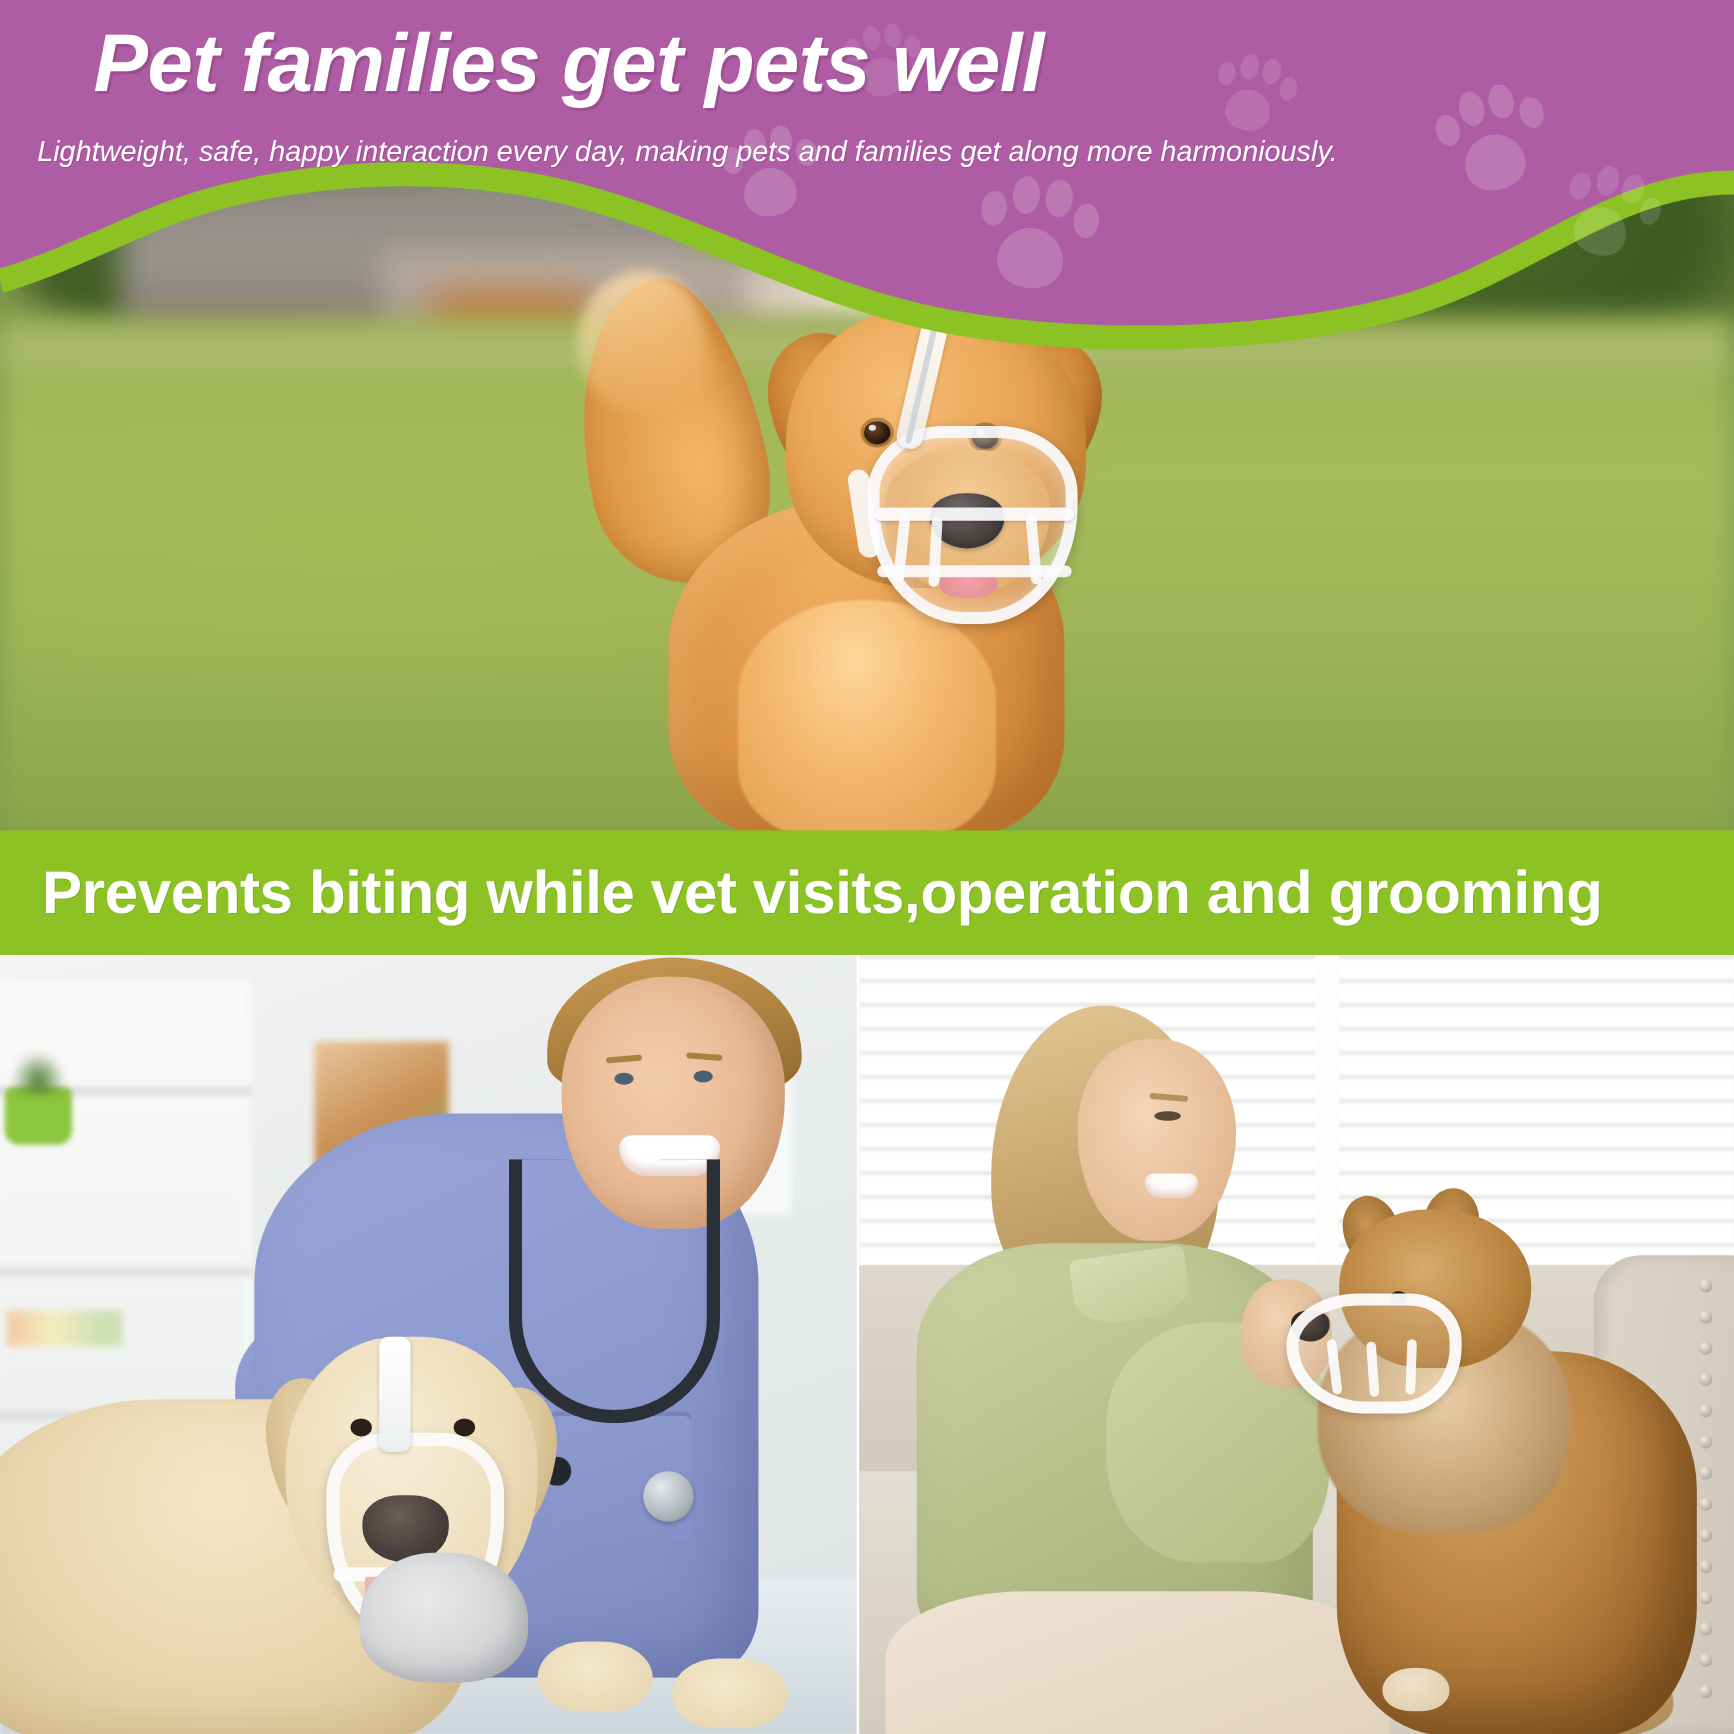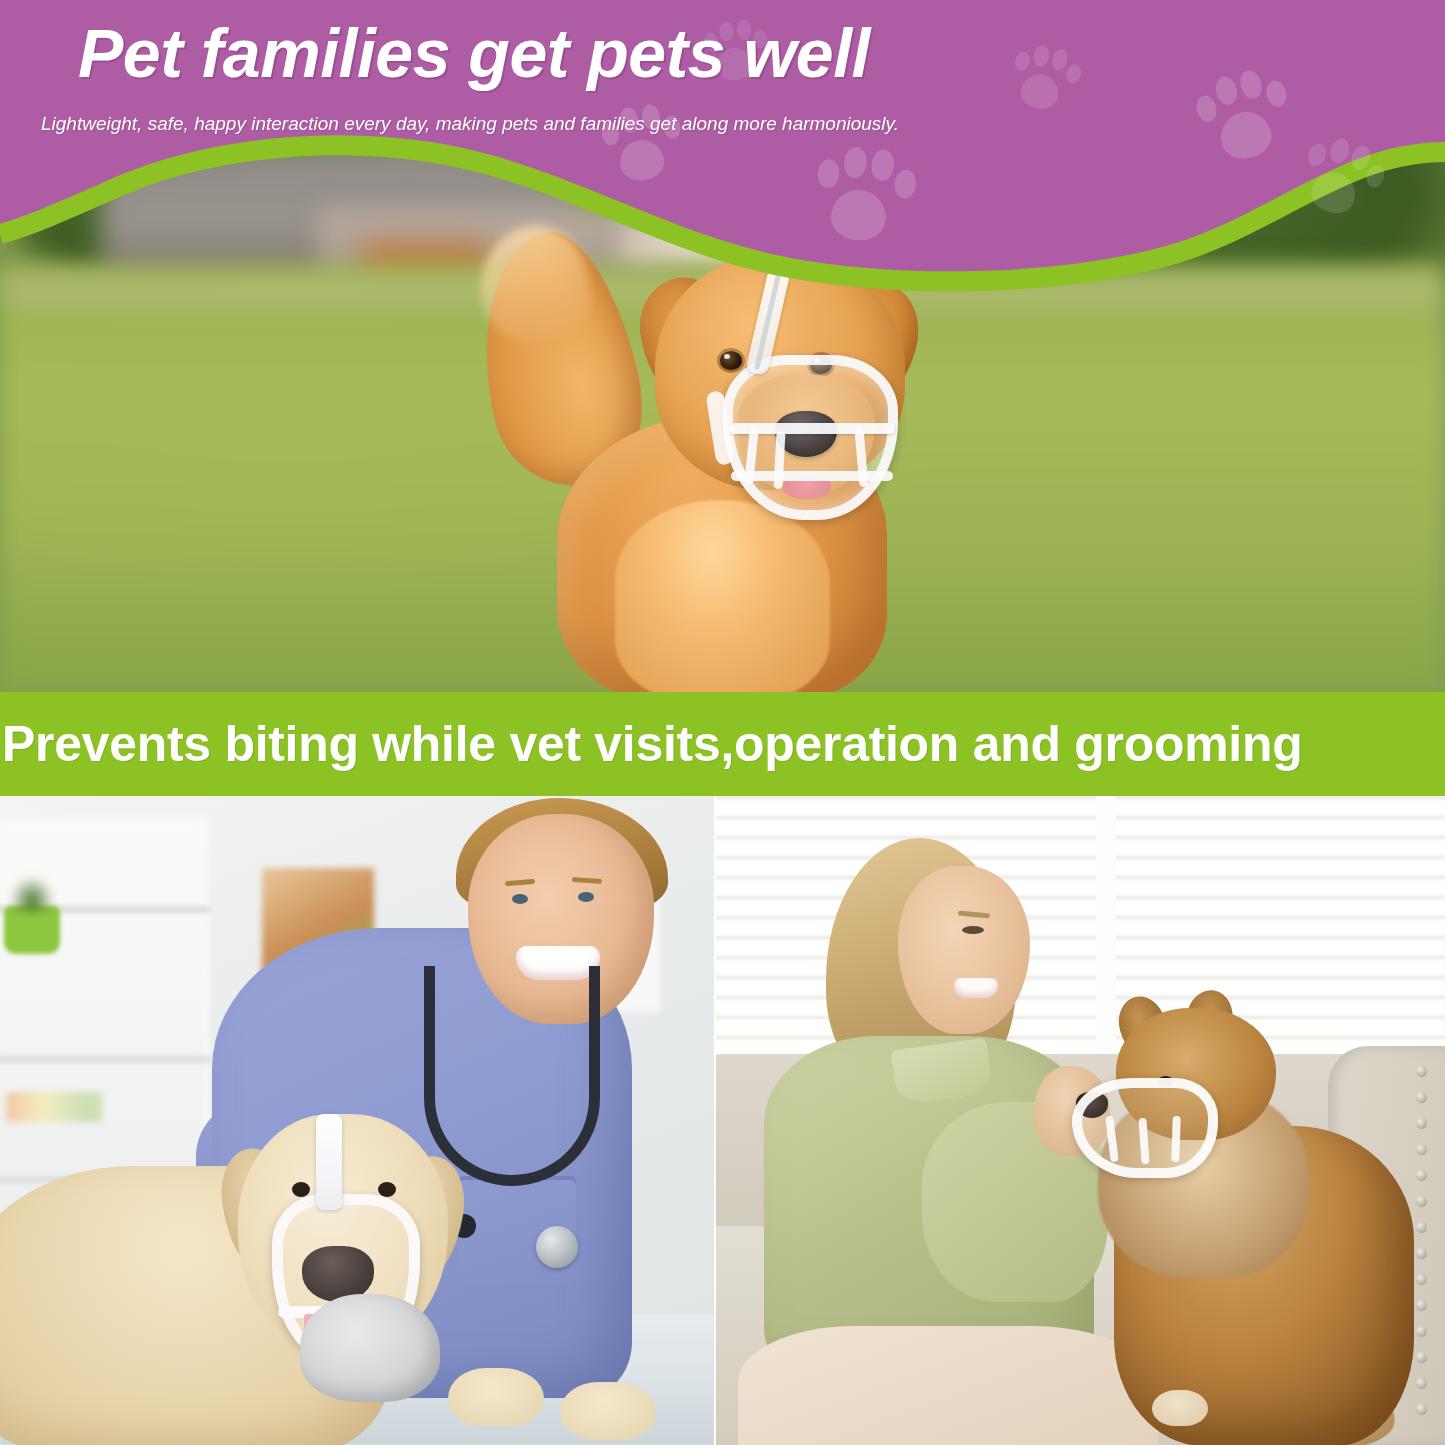--- a/index.html
+++ b/index.html
@@ -202,34 +202,34 @@
   .paw .toe { position:absolute; background:#ffffff; border-radius:50%; }
 
   .header-text { position:absolute; left:0; top:0; width:1445px; }
   .hero-title {
     position:absolute; left:78px; top:14px;
     font-size:68px; font-weight:bold; font-style:italic;
     color:#ffffff; letter-spacing:-.5px; white-space:nowrap;
     text-shadow:2px 2px 0 rgba(120,55,110,.35);
   }
   .hero-sub {
-    position:absolute; left:41px; top:113px;
-    font-size:19px; font-style:italic; color:#ffffff;
+    position:absolute; left:31px; top:113px;
+    font-size:24px; font-style:italic; color:#ffffff;
     white-space:nowrap;
     text-shadow:1px 1px 0 rgba(120,55,110,.3);
   }
 
   
   .green-banner {
     position:absolute; left:0; top:692px; width:1445px; height:104px;
     background:#8cc224;
     display:flex; align-items:center;
   }
   .green-banner-text {
-    margin-left:2px;
+    margin-left:35px;
     font-size:50px; font-weight:bold; color:#ffffff;
     white-space:nowrap; letter-spacing:-.3px;
     text-shadow:1px 1px 0 rgba(90,130,20,.25);
   }
 
   
   .bottom-row { position:absolute; left:0; top:796px; width:1445px; height:649px; }
 
   .photo-vet {
     position:absolute; left:0; top:0; width:714px; height:649px;

